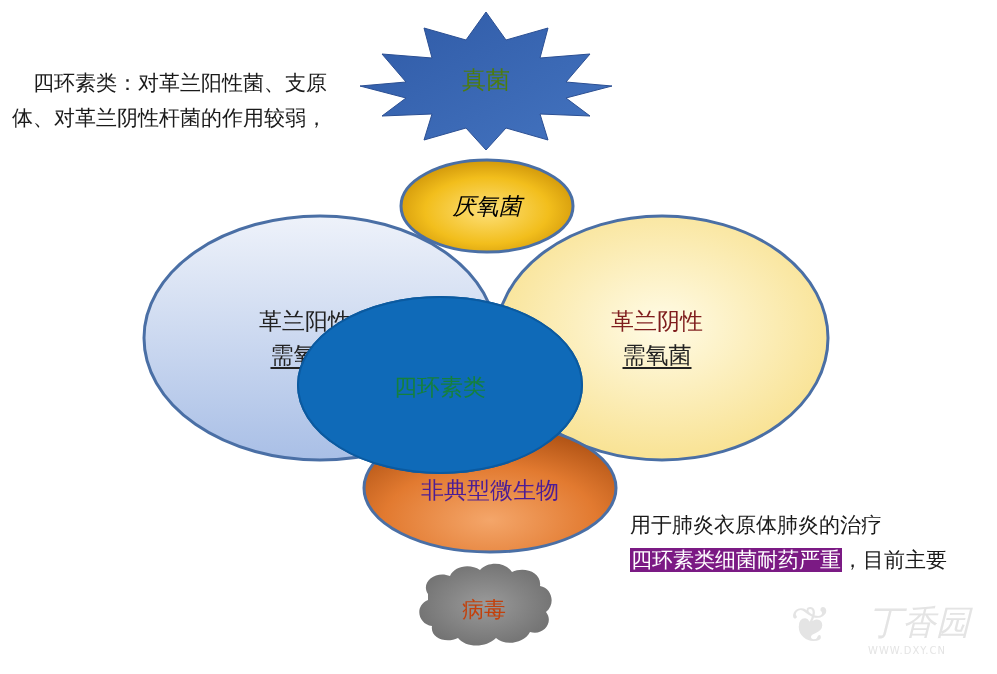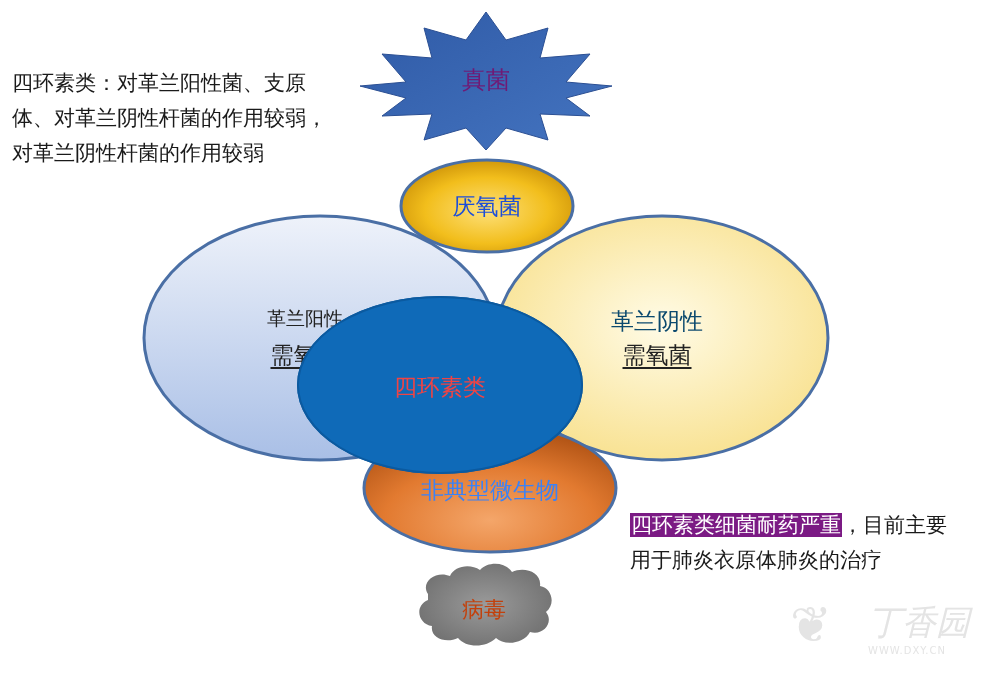--- a/index.html
+++ b/index.html
@@ -52,45 +52,44 @@
 
   <ellipse cx="662" cy="338" rx="166" ry="122" fill="url(#gNeg)" stroke="#4a6fa5" stroke-width="3"></ellipse>
 
   <ellipse cx="490" cy="488" rx="126" ry="64" fill="url(#gAty)" stroke="#4a6fa5" stroke-width="3"></ellipse>
 
   <ellipse cx="440" cy="385" rx="142" ry="88" fill="#0f6ab8" stroke="#0b5aa0" stroke-width="2"></ellipse>
 
   <path fill="url(#gCloud)" d="M428,594 C420,582 436,570 450,576 C454,566 470,563 480,570 C488,561 506,562 512,572 C524,566 542,572 540,586 C552,588 556,604 546,612 C554,622 544,636 530,632 C524,644 504,646 496,638 C486,648 466,648 458,638 C446,644 430,638 432,626 C418,624 414,606 428,600 Z"></path>
 </svg>
 
-<div class="lbl" style="left:446px;top:64px;width:80px;font-size:24px;color:#701a75;">真菌</div>
+<div class="lbl" style="left:446px;top:64px;width:80px;font-size:24px;color:#4d7c0f;">真菌</div>
 
-<div class="lbl" style="left:427px;top:191px;width:120px;font-size:23px;color:#1d4ed8;">厌氧菌</div>
+<div class="lbl" style="left:427px;top:191px;width:120px;font-size:23px;color:#000000;font-style:italic;">厌氧菌</div>
 
-<div class="lbl" style="left:230px;top:306px;width:150px;font-size:19px;color:#222;">革兰阳性</div>
+<div class="lbl" style="left:230px;top:306px;width:150px;font-size:23px;color:#222;">革兰阳性</div>
 <div class="lbl u" style="left:230px;top:340px;width:150px;font-size:23px;color:#222;">需氧菌</div>
 
-<div class="lbl" style="left:582px;top:306px;width:150px;font-size:23px;color:#0c4a6e;">革兰阴性</div>
+<div class="lbl" style="left:582px;top:306px;width:150px;font-size:23px;color:#7f1d1d;">革兰阴性</div>
 <div class="lbl u" style="left:582px;top:340px;width:150px;font-size:23px;color:#222;">需氧菌</div>
 
 <svg style="position:absolute;left:0;top:0;" width="997" height="674">
   <ellipse cx="440" cy="385" rx="142" ry="88" fill="#0f6ab8" stroke="#0b5aa0" stroke-width="2"></ellipse>
 </svg>
-<div class="lbl" style="left:370px;top:372px;width:140px;font-size:23px;color:#ef4444;">四环素类</div>
+<div class="lbl" style="left:370px;top:372px;width:140px;font-size:23px;color:#15803d;">四环素类</div>
 
-<div class="lbl" style="left:390px;top:475px;width:200px;font-size:23px;color:#3b82f6;">非典型微生物</div>
+<div class="lbl" style="left:390px;top:475px;width:200px;font-size:23px;color:#4c1d95;">非典型微生物</div>
 
 <div class="lbl" style="left:444px;top:595px;width:80px;font-size:22px;color:#c2410c;">病毒</div>
 
-<div class="note" style="left:12px;top:66px;">
+<div class="note" style="left:12px;top:66px;text-align:right;">
   <div>四环素类：对革兰阳性菌、支原</div>
   <div>体、对革兰阴性杆菌的作用较弱，</div>
-  <div>对革兰阴性杆菌的作用较弱</div>
 </div>
 
 <div class="note" style="left:630px;top:508px;">
+  <div>用于肺炎衣原体肺炎的治疗</div>
   <div><span class="hl">四环素类细菌耐药严重</span><span>，目前主要</span></div>
-  <div>用于肺炎衣原体肺炎的治疗</div>
 </div>
 
 <div class="wm" style="left:790px;top:596px;font-size:50px;">❦</div>
 <div class="wm" style="left:868px;top:600px;font-size:34px;font-style:italic;">丁香园</div>
 <div class="wm" style="left:868px;top:645px;font-size:10px;letter-spacing:1px;">WWW.DXY.CN</div>
 
 </body></html>

